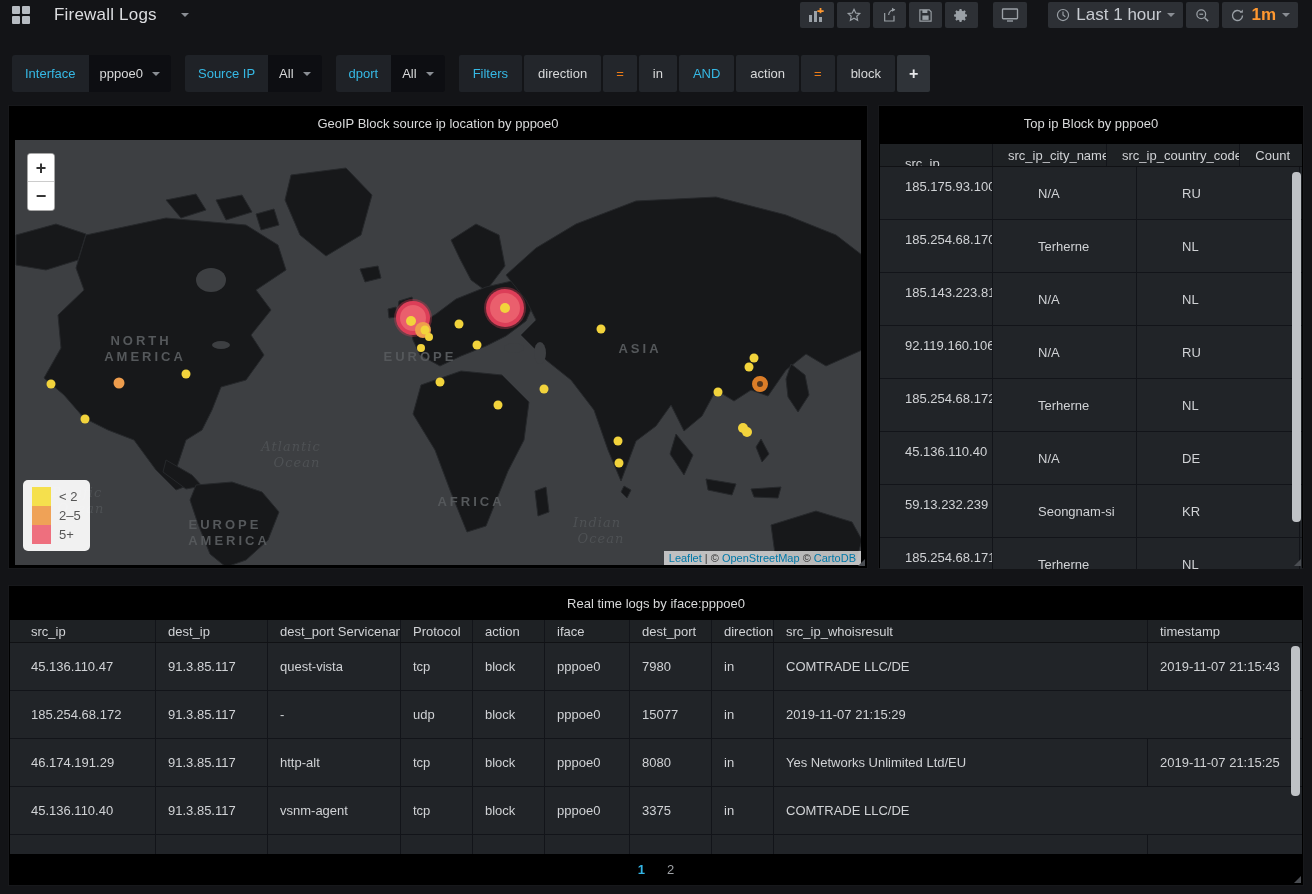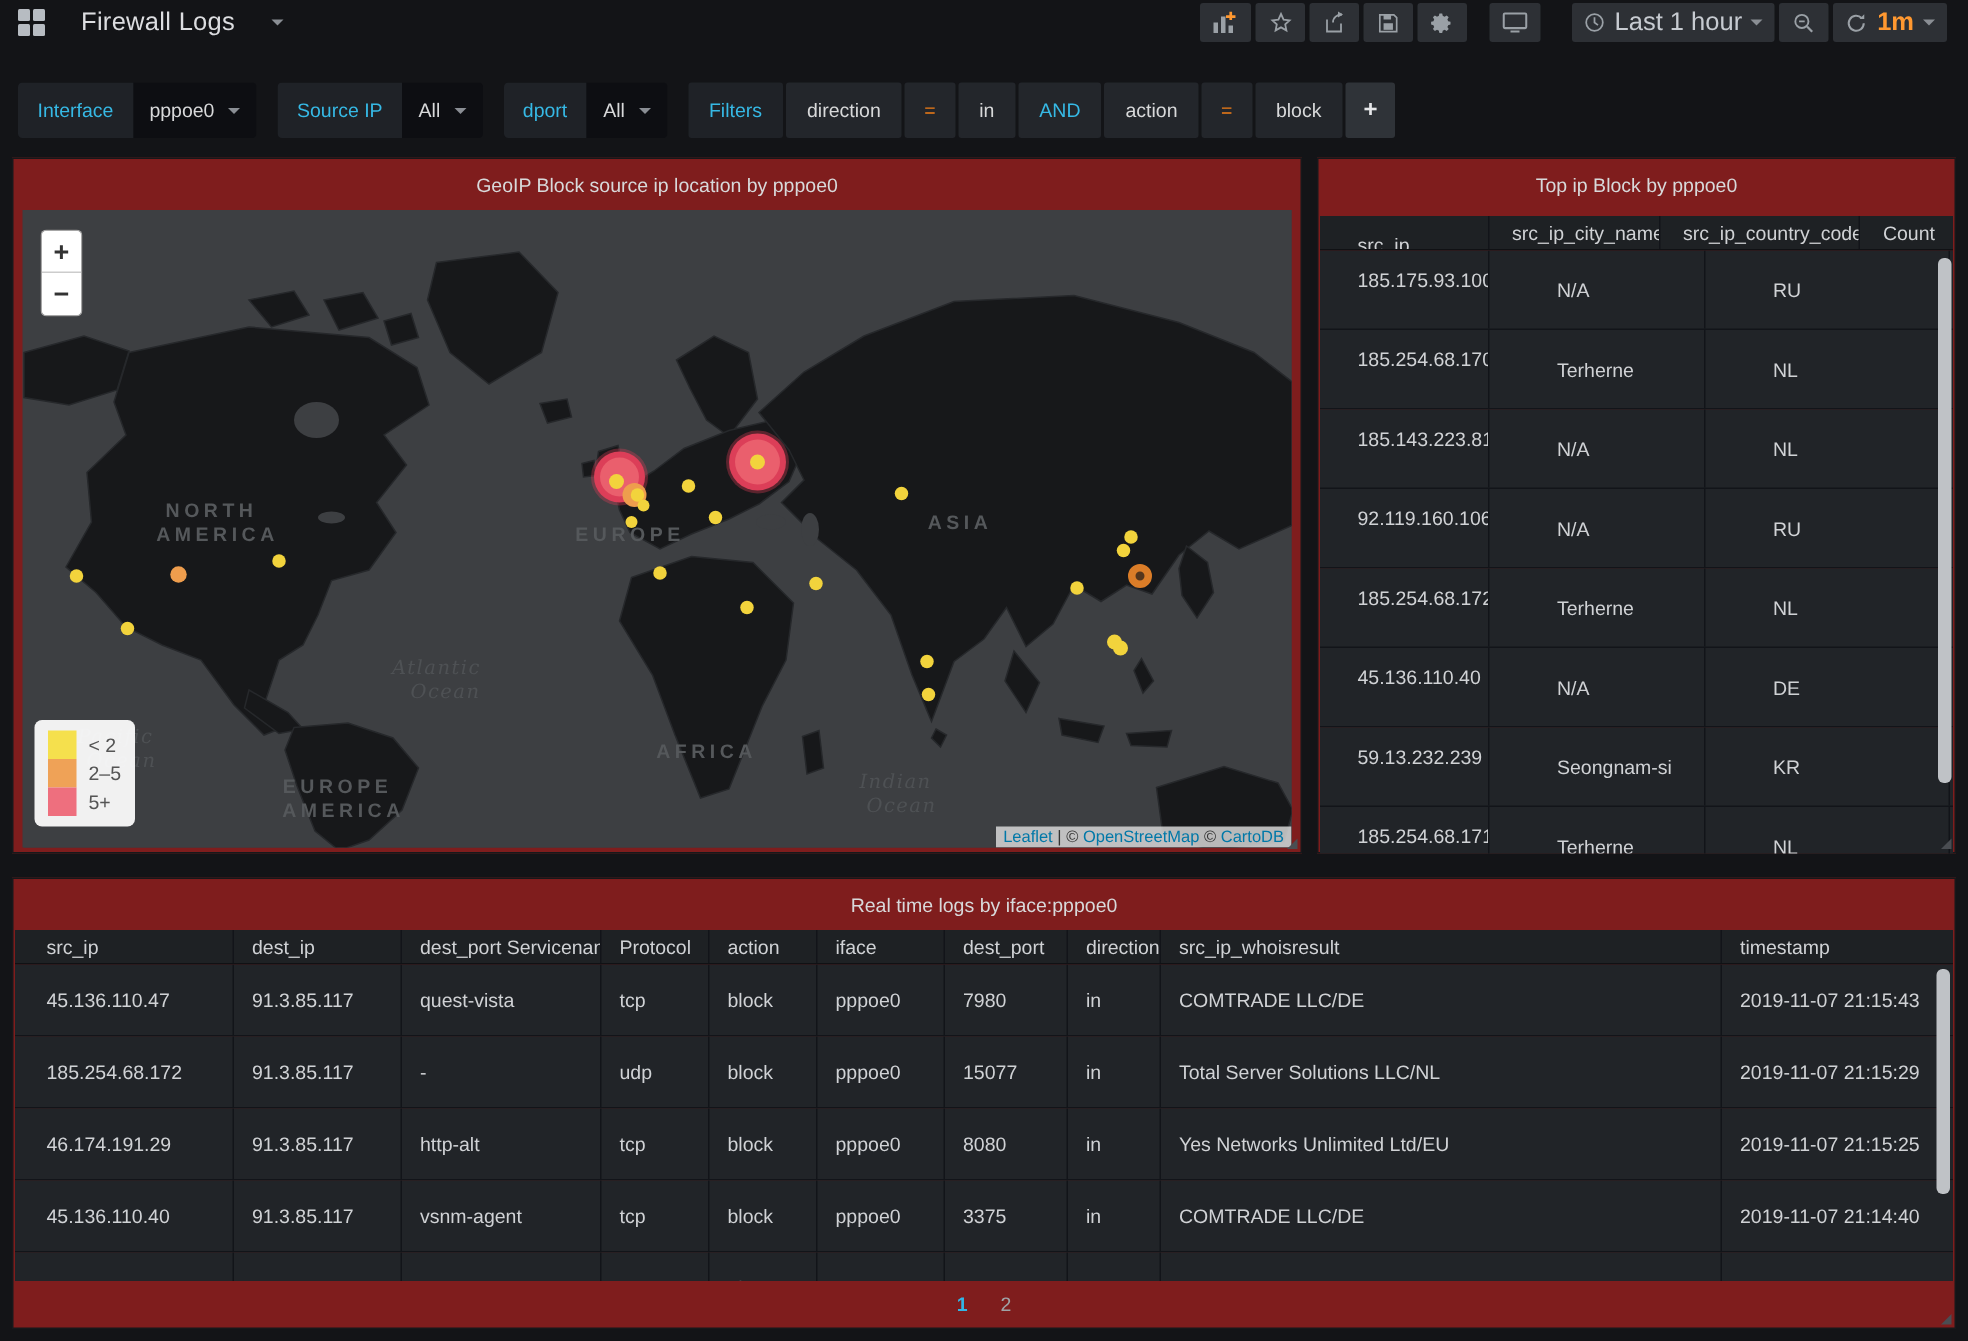--- a/index.html
+++ b/index.html
@@ -27,21 +27,21 @@
   .var-label { background:#1f2227; color:#36b9e5; font-size:13px; font-weight:500; display:flex; align-items:center; padding:0 13px; cursor:default; }
   .var-value { background:#0d0e12; color:#d8d9da; font-size:13px; display:flex; align-items:center; gap:9px; padding:0 11px; cursor:pointer; }
   .filters-group { display:flex; height:37px; gap:2px; }
   .chip { background:#23262b; display:flex; align-items:center; padding:0 14px; font-size:13px; color:#d8d9da; border-radius:2px; cursor:pointer; }
   .chip-label { color:#36b9e5; font-weight:500; cursor:default; background:#1f2227; }
   .chip-op { color:#eb7b18; padding:0 13px; }
   .chip-join { color:#36b9e5; }
   .chip-add { background:#2f3338; color:#e6e7e9; font-weight:bold; font-size:16px; padding:0 12px; }
 
   
-  .panel { position:absolute; background:#7f1d1d; border:1px solid #17181b; }
+  .panel { position:absolute; background:#000000; border:1px solid #17181b; }
   .panel-title { height:34px; display:flex; align-items:center; justify-content:center; font-size:13px; font-weight:500; color:#d8d9da; cursor:pointer; }
   .map-panel  { left:8px;   top:105px; width:860px;  height:464px; }
   .top-panel  { left:878px; top:105px; width:426px;  height:464px; }
   .logs-panel { left:8px;   top:585px; width:1296px; height:301px; }
   .resize-handle { position:absolute; right:2px; bottom:2px; width:0; height:0; border-bottom:7px solid #4a4d52; border-left:7px solid transparent; cursor:se-resize; }
 
   
   .map { position:absolute; left:6px; right:6px; top:34px; bottom:3px; background:#3d3f42; overflow:hidden; }
   .map svg.world { position:absolute; left:0; top:0; }
   .map-label { position:absolute; transform:translate(-50%,-50%); white-space:nowrap; pointer-events:none; }
@@ -395,21 +395,20 @@
         </div>
         <div class="trow grid-row logs-grid">
           <div class="cell c0">185.254.68.172</div>
           <div class="cell c1">91.3.85.117</div>
           <div class="cell c2">-</div>
           <div class="cell c3">udp</div>
           <div class="cell c4">block</div>
           <div class="cell c5">pppoe0</div>
           <div class="cell c6">15077</div>
           <div class="cell c7">in</div>
-          <div class="cell c8">Total Server Solutions LLC/NL</div>
           <div class="cell c9">2019-11-07 21:15:29</div>
         </div>
         <div class="trow grid-row logs-grid">
           <div class="cell c0">46.174.191.29</div>
           <div class="cell c1">91.3.85.117</div>
           <div class="cell c2">http-alt</div>
           <div class="cell c3">tcp</div>
           <div class="cell c4">block</div>
           <div class="cell c5">pppoe0</div>
           <div class="cell c6">8080</div>
@@ -420,21 +419,20 @@
         <div class="trow grid-row logs-grid">
           <div class="cell c0">45.136.110.40</div>
           <div class="cell c1">91.3.85.117</div>
           <div class="cell c2">vsnm-agent</div>
           <div class="cell c3">tcp</div>
           <div class="cell c4">block</div>
           <div class="cell c5">pppoe0</div>
           <div class="cell c6">3375</div>
           <div class="cell c7">in</div>
           <div class="cell c8">COMTRADE LLC/DE</div>
-          <div class="cell c9">2019-11-07 21:14:40</div>
         </div>
         <div class="trow grid-row logs-grid">
           <div class="cell c0"></div>
           <div class="cell c1">91.3.85.117</div>
           <div class="cell c2">commtact-http</div>
           <div class="cell c3">tcp</div>
           <div class="cell c4">block</div>
           <div class="cell c5">pppoe0</div>
           <div class="cell c6">20002</div>
           <div class="cell c7">in</div>

